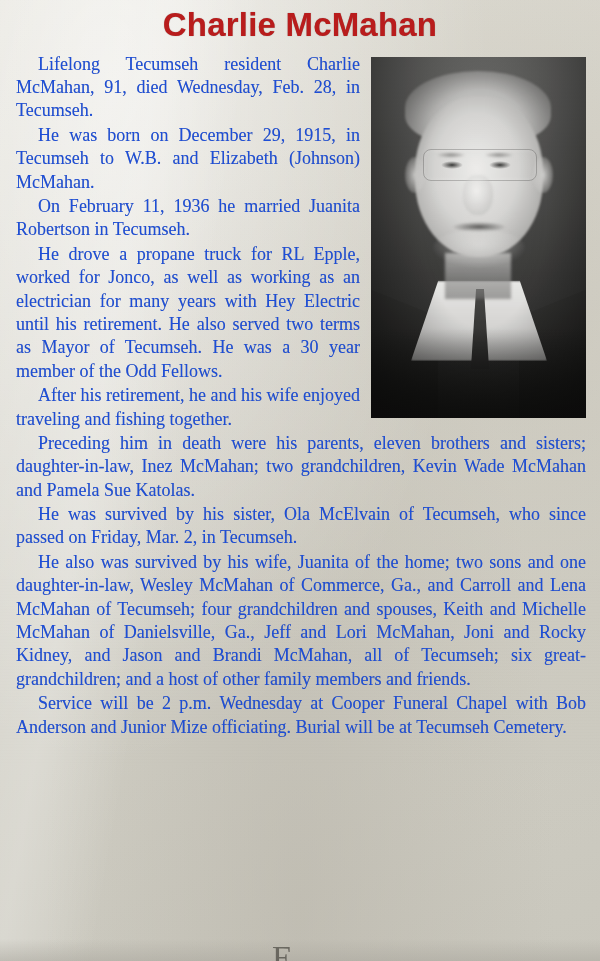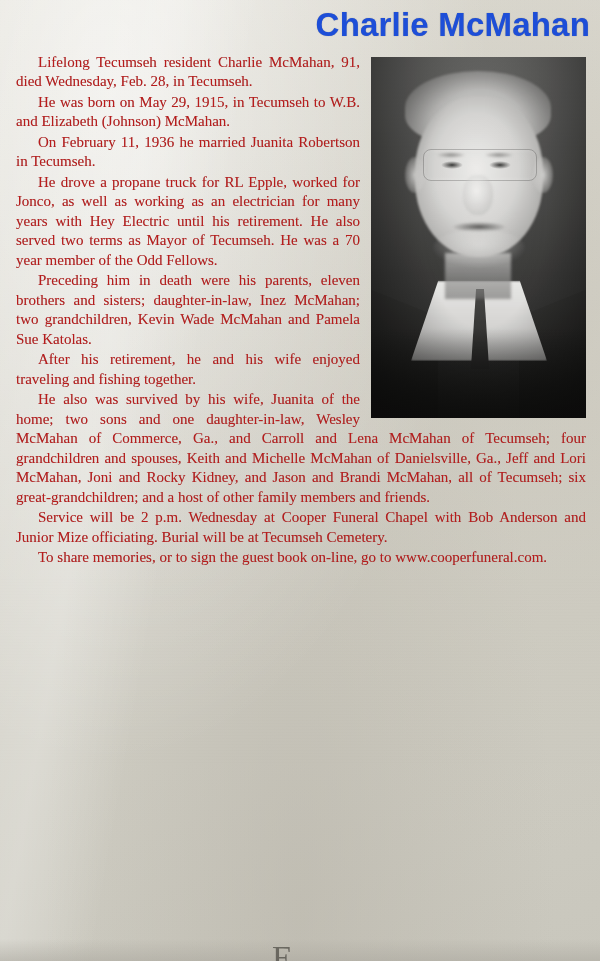--- a/index.html
+++ b/index.html
@@ -33,36 +33,36 @@
       repeating-linear-gradient(90deg, rgba(0,0,0,0.03) 0px, rgba(0,0,0,0) 1px, rgba(0,0,0,0) 4px);
     pointer-events: none;
   }
   .content {
     position: absolute;
     inset: 0;
     padding: 0;
   }
 
   .headline {
-    text-align: right;
+    text-align: center;
     font-family: "Liberation Sans", sans-serif;
     font-weight: bold;
     font-size: 33px;
     letter-spacing: 0.2px;
-    color: #1d4ed8;
+    color: #b91c1c;
     margin: 8px 0 0 0;
     padding: 0 10px;
     line-height: 1.05;
     text-shadow: 0 0 1px rgba(0,0,0,0.35);
   }
 
   .body-wrap {
     padding: 10px 14px 0 16px;
-    color: #b91c1c;
-    font-size: 15px;
+    color: #1d4ed8;
+    font-size: 18px;
     line-height: 1.30;
     text-align: justify;
     text-shadow: 0 0 0.6px rgba(0,0,0,0.25);
   }
 
   .photo {
     float: right;
     width: 215px;
     height: 361px;
     margin: 4px 0 5px 11px;
@@ -233,26 +233,26 @@
       <div class="eye-l"></div>
       <div class="eye-r"></div>
       <div class="nose"></div>
       <div class="mouth"></div>
       <div class="chin"></div>
       <div class="vign"></div>
       <div class="shadow-bot"></div>
     </div>
 
     <p>Lifelong Tecumseh resident Charlie McMahan, 91, died Wednesday, Feb. 28, in Tecumseh.</p>
-    <p>He was born on May 29, 1915, in Tecumseh to W.B. and Elizabeth (Johnson) McMahan.</p>
+    <p>He was born on December 29, 1915, in Tecumseh to W.B. and Elizabeth (Johnson) McMahan.</p>
     <p>On February 11, 1936 he married Juanita Robertson in Tecumseh.</p>
-    <p>He drove a propane truck for RL Epple, worked for Jonco, as well as working as an electrician for many years with Hey Electric until his retirement. He also served two terms as Mayor of Tecumseh. He was a 70 year member of the Odd Fellows.</p>
+    <p>He drove a propane truck for RL Epple, worked for Jonco, as well as working as an electrician for many years with Hey Electric until his retirement. He also served two terms as Mayor of Tecumseh. He was a 30 year member of the Odd Fellows.</p>
+    <p>After his retirement, he and his wife enjoyed traveling and fishing together.</p>
     <p>Preceding him in death were his parents, eleven brothers and sisters; daughter-in-law, Inez McMahan; two grandchildren, Kevin Wade McMahan and Pamela Sue Katolas.</p>
-    <p>After his retirement, he and his wife enjoyed traveling and fishing together.</p>
+    <p>He was survived by his sister, Ola McElvain of Tecumseh, who since passed on Friday, Mar. 2, in Tecumseh.</p>
     <p>He also was survived by his wife, Juanita of the home; two sons and one daughter-in-law, Wesley McMahan of Commerce, Ga., and Carroll and Lena McMahan of Tecumseh; four grandchildren and spouses, Keith and Michelle McMahan of Danielsville, Ga., Jeff and Lori McMahan, Joni and Rocky Kidney, and Jason and Brandi McMahan, all of Tecumseh; six great-grandchildren; and a host of other family members and friends.</p>
     <p>Service will be 2 p.m. Wednesday at Cooper Funeral Chapel with Bob Anderson and Junior Mize officiating. Burial will be at Tecumseh Cemetery.</p>
-    <p>To share memories, or to sign the guest book on-line, go to www.cooperfuneral.com.</p>
 
   </div>
 </div>
 
 <div class="bottom-smudge"></div>
 <div class="scuff">Ε</div>
 
 </body></html>

